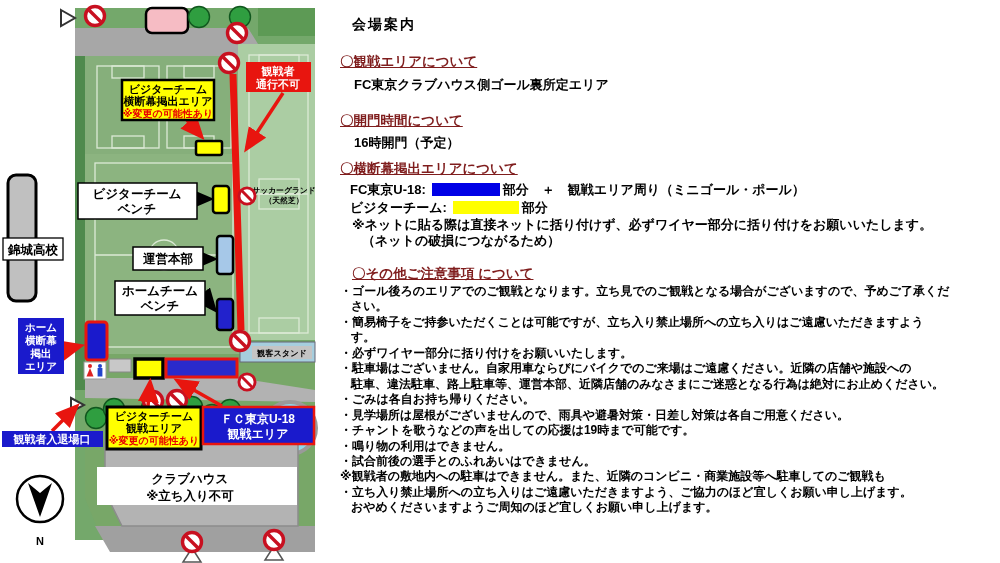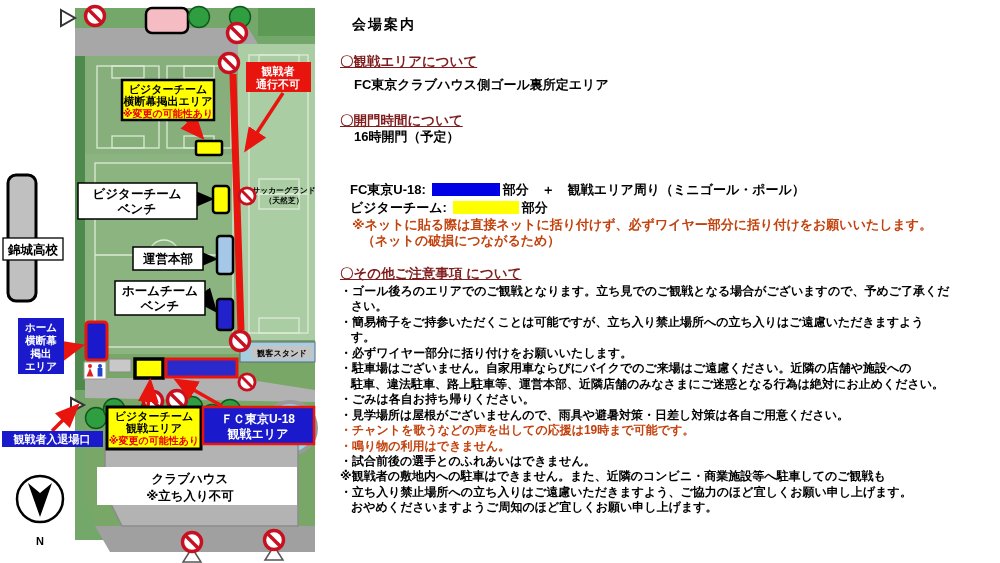--- a/index.html
+++ b/index.html
@@ -7,21 +7,21 @@
     width:1000px;height:563px;position:relative;background:#fff;
     font-family:"Liberation Sans","DejaVu Sans",sans-serif;
     font-weight:bold;color:#000;overflow:hidden;
   }
   #map-wrap{position:absolute;left:0;top:0;width:340px;height:563px;}
   #panel{position:absolute;left:340px;top:0;width:658px;height:563px;}
   .abs{position:absolute;white-space:nowrap;}
   .title{top:16px;left:12px;width:100%;text-align:left;font-size:14px;letter-spacing:2px;}
   .hd{color:#7f1d1d;text-decoration:underline;font-size:13.5px;}
   .bd{font-size:13px;}
-  .red{color:#c2410c;}
+  .red{color:#000000;}
   .hl{display:inline-block;height:13px;vertical-align:-2px;margin:0 3px 0 6px;}
   .hl-blue{width:68px;background:#0000e6;}
   .hl-yel{width:66px;background:#ffff00;}
   #notes{top:284px;left:0;font-size:12px;line-height:15.45px;}
   #notes div{white-space:nowrap;}
   #notes .ind{padding-left:11px;}
   
   svg text{font-family:"Liberation Sans","DejaVu Sans",sans-serif;font-weight:700;fill:#000;}
   svg text.w{fill:#fff;}
   svg text.r{fill:#e80000;}
@@ -249,32 +249,33 @@
 </svg>
 </div>
 
 <div id="panel">
   <div class="abs title">会場案内</div>
 
   <div class="abs hd" style="top:53px;left:0;">〇観戦エリアについて</div>
   <div class="abs bd" style="top:76px;left:14px;">FC東京クラブハウス側ゴール裏所定エリア</div>
 
   <div class="abs hd" style="top:112px;left:0;">〇開門時間について</div>
-  <div class="abs bd" style="top:128px;left:14px;">16時開門（予定）</div>
-
+  <div class="abs bd" style="top:134px;left:14px;">16時開門（予定）</div>
+
+  <div class="abs hd" style="top:160px;left:0;">〇横断幕掲出エリアについて</div>
   <div class="abs bd" style="top:181px;left:10px;">
     <span>FC東京U-18:</span><span class="hl hl-blue"></span><span>部分　＋　観戦エリア周り（ミニゴール・ポール）</span>
   </div>
   <div class="abs bd" style="top:199px;left:10px;">
     <span>ビジターチーム:</span><span class="hl hl-yel"></span><span>部分</span>
   </div>
   <div class="abs bd red" style="top:216px;left:12px;">※ネットに貼る際は直接ネットに括り付けず、必ずワイヤー部分に括り付けをお願いいたします。</div>
   <div class="abs bd red" style="top:232px;left:22px;">（ネットの破損につながるため）</div>
 
-  <div class="abs hd" style="top:265px;left:0;">〇その他ご注意事項 について</div>
+  <div class="abs hd" style="top:265px;left:12px;">〇その他ご注意事項 について</div>
 
   <div class="abs" id="notes">
     <div>・ゴール後ろのエリアでのご観戦となります。立ち見でのご観戦となる場合がございますので、予めご了承くだ</div>
     <div class="ind">さい。</div>
     <div>・簡易椅子をご持参いただくことは可能ですが、立ち入り禁止場所への立ち入りはご遠慮いただきますよう</div>
     <div class="ind">す。</div>
     <div>・必ずワイヤー部分に括り付けをお願いいたします。</div>
     <div>・駐車場はございません。自家用車ならびにバイクでのご来場はご遠慮ください。近隣の店舗や施設への</div>
     <div class="ind">駐車、違法駐車、路上駐車等、運営本部、近隣店舗のみなさまにご迷惑となる行為は絶対にお止めください。</div>
     <div>・ごみは各自お持ち帰りください。</div>

